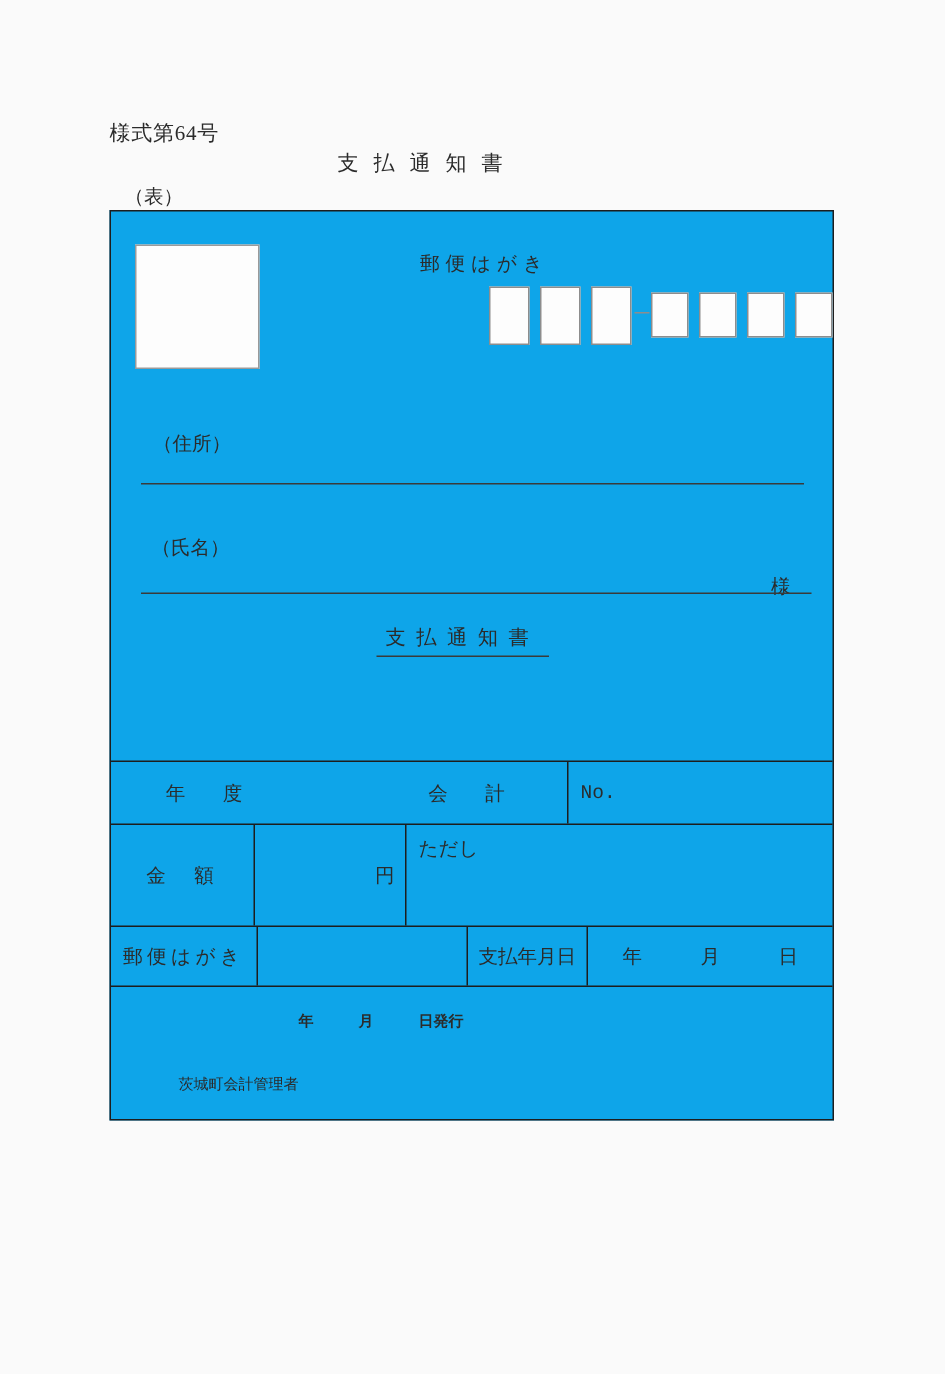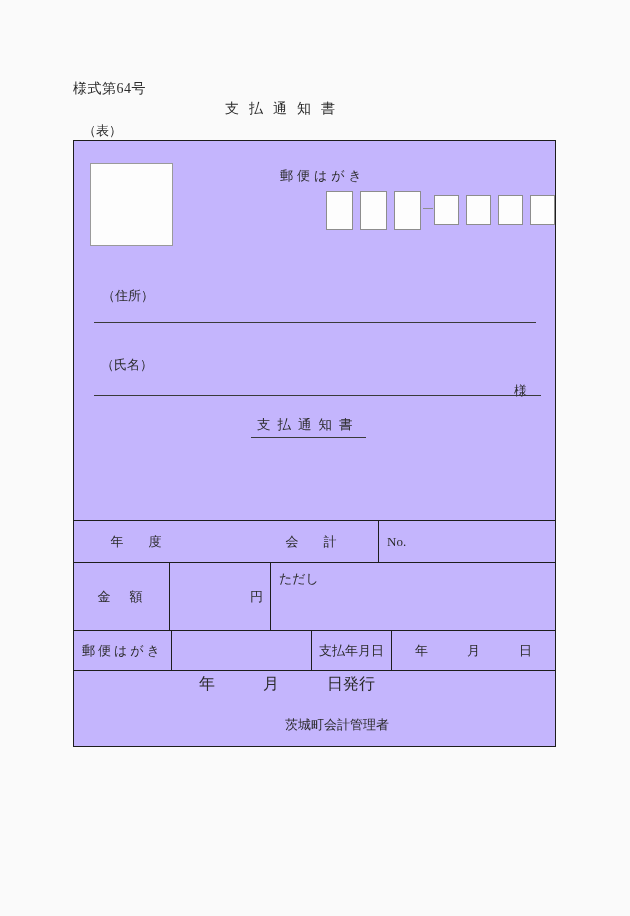--- a/index.html
+++ b/index.html
@@ -17,21 +17,21 @@
   #form-number{left:73px;top:80px;font-size:14px;letter-spacing:.5px;}
   #doc-title{left:225px;top:100px;font-size:14px;letter-spacing:10px;}
   #face-label{left:83px;top:122px;font-size:13px;}
 
   
   #card{
     left:73px;top:140px;
     width:483px;height:607px;
     border:1.6px solid #1d1d1d;
     box-sizing:border-box;
-    background:#c4b5fd;
+    background:#0ea5e9;
   }
 
   
   #stamp-box{
     left:16px;top:22px;width:83px;height:83px;
     border:1.4px solid #9a9a9a;
     box-sizing:border-box;
     background:#fdfdfd;
   }
 
@@ -70,21 +70,21 @@
 
   
   #body-text{
     left:18px;top:305px;width:450px;
     font-size:12.6px;line-height:19px;
   }
   #body-text div{white-space:nowrap;}
 
   
   #table{
-    left:0px;top:379px;width:481px;
+    left:0px;top:366px;width:481px;font-family:Liberation Mono, monospace;
   }
   .trow{position:relative;width:100%;box-sizing:border-box;}
   .cell{
     position:absolute;top:0;height:100%;
     box-sizing:border-box;
     display:flex;align-items:center;
     font-size:13px;
   }
   .cell.ctr{justify-content:center;}
   .cell.lft{justify-content:flex-start;padding-left:8px;}
@@ -93,22 +93,22 @@
   .bl{border-left:1.2px solid #1d1d1d;}
 
   #row-year{height:42px;}
   #row-amount{height:68px;}
   #row-place{height:40px;}
 
   .sp3{letter-spacing:6px;}
   .sp2{letter-spacing:3px;}
 
   
-  #issue-line{left:125px;top:533px;font-size:16px;}
-  #issuer{left:0;top:575px;width:481px;text-align:center;font-size:13px;padding-left:45px;box-sizing:border-box;}
+  #issue-line{left:125px;top:533px;font-size:10px;font-weight:bold;}
+  #issuer{left:0;top:575px;width:481px;font-size:10px;padding-left:45px;box-sizing:border-box;}
 </style>
 </head>
 <body>
 
 <div class="abs" id="form-number">様式第64号</div>
 <div class="abs" id="doc-title">支払通知書</div>
 <div class="abs" id="face-label">（表）</div>
 
 <div class="abs" id="card">
 

